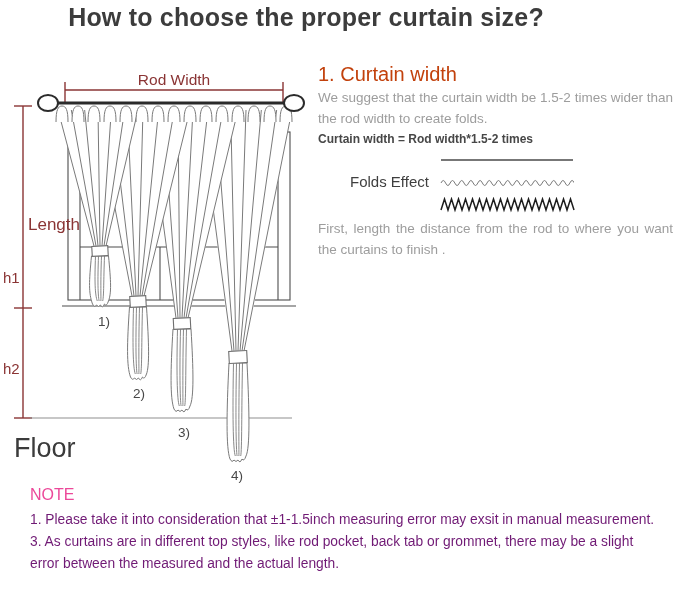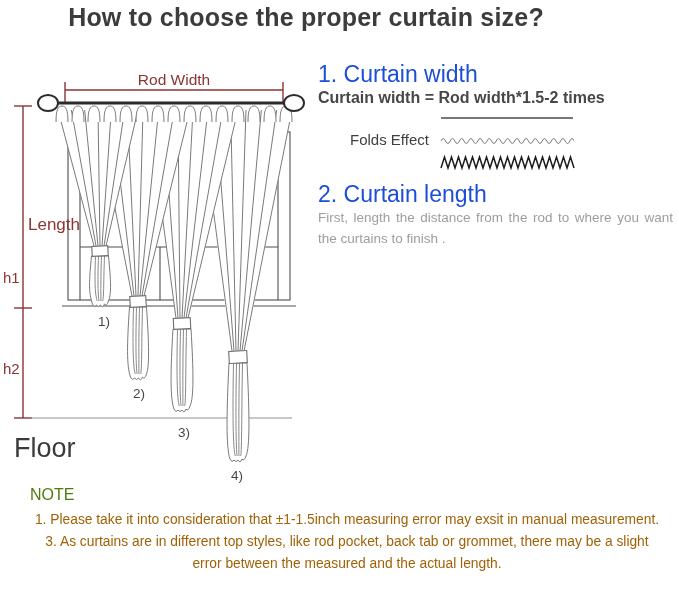--- a/index.html
+++ b/index.html
@@ -13,36 +13,36 @@
   .title {
     position:absolute; left:0; top:3px; width:612px;
     text-align:center;
     font-size:25px; font-weight:700; color:#3c3c3c; letter-spacing:0.2px;
   }
   
   .diagram { position:absolute; left:0; top:60px; width:312px; height:440px; }
   .diagram svg { display:block; }
   
   .right-col { position:absolute; left:318px; top:64px; width:355px; }
-  .sec-heading { font-size:23px; font-weight:400; color:#1d4ed8; line-height:20px; margin-bottom:3px; }
+  .sec-heading { font-size:20px; font-weight:400; color:#c2410c; line-height:20px; margin-bottom:3px; }
   .body-p { font-size:13.5px; color:#9d9d9d; line-height:21px; text-align:justify; }
-  .formula { font-size:16px; font-weight:700; color:#474747; line-height:21px; }
+  .formula { font-size:12px; font-weight:700; color:#474747; line-height:21px; }
   .bold-part { font-weight:700; color:#4a4a4a; }
   .sec2-heading { margin-top:8px; }
   .p-gap { margin-top:8px; }
   
   .folds { position:relative; height:66px; margin-top:2px; }
   .folds-label { position:absolute; left:32px; top:21px; font-size:15px; color:#3f3f3f; }
   .fold-row { position:absolute; left:122px; width:233px; height:15px; }
   .fold-row .line-svg { position:absolute; left:0; top:0; }
   .fr0 { top:1px; } .fr1 { top:23px; } .fr2 { top:45px; }
   
   .note { position:absolute; left:30px; top:485px; width:634px; }
-  .note-heading { font-size:16px; font-weight:400; color:#4d7c0f; line-height:20px; margin-bottom:4px; }
-  .note-item { font-size:13.8px; color:#a16207; line-height:22px;text-align:center; }
+  .note-heading { font-size:16px; font-weight:400; color:#ec4899; line-height:20px; margin-bottom:4px; }
+  .note-item { font-size:13.8px; color:#701a75; line-height:22px; }
 </style>
 </head>
 <body>
 
 <div class="title">How to choose the proper curtain size?</div>
 
 <div class="diagram">
   <svg id="diagram-svg" width="312" height="440" viewBox="0 0 312 440">
 
     <g stroke="#8a3434" stroke-width="1.4">
@@ -154,20 +154,21 @@
     <text x="14" y="397" font-size="27" fill="#3b3b3b">Floor</text>
     <text x="104" y="266" text-anchor="middle" font-size="13.5" fill="#474747">1)</text>
     <text x="139" y="338" text-anchor="middle" font-size="13.5" fill="#474747">2)</text>
     <text x="184" y="377" text-anchor="middle" font-size="13.5" fill="#474747">3)</text>
     <text x="237" y="420" text-anchor="middle" font-size="13.5" fill="#474747">4)</text>
   </svg>
 </div>
 
 <div class="right-col">
   <div class="sec-heading">1. Curtain width</div>
+  <p class="body-p">We suggest that the curtain width be 1.5-2 times wider than the rod width to create folds.</p>
   <p class="formula">Curtain width = Rod width*1.5-2 times</p>
 
   <div class="folds">
     <span class="folds-label">Folds Effect</span>
     <div class="fold-row fr0">
       <svg class="line-svg" width="134" height="15">
         <line x1="1" y1="7" x2="133" y2="7" stroke="#4a4a4a" stroke-width="1.4"></line>
       </svg>
 
     </div>
@@ -178,21 +179,20 @@
 
     </div>
     <div class="fold-row fr2">
       <svg class="line-svg" width="138" height="16">
         <path id="zigzag-path" fill="none" stroke="#1d1d1d" stroke-width="1.5" d="M1,13 L4.5,2 L8,13 L11.5,2 L15,13 L18.5,2 L22,13 L25.5,2 L29,13 L32.5,2 L36,13 L39.5,2 L43,13 L46.5,2 L50,13 L53.5,2 L57,13 L60.5,2 L64,13 L67.5,2 L71,13 L74.5,2 L78,13 L81.5,2 L85,13 L88.5,2 L92,13 L95.5,2 L99,13 L102.5,2 L106,13 L109.5,2 L113,13 L116.5,2 L120,13 L123.5,2 L127,13 L130.5,2 L134,13"></path>
       </svg>
 
     </div>
   </div>
 
-  <div class="sec-heading sec2-heading">2. Curtain length</div>
   <p class="body-p">First, length the distance from the rod to where you want the curtains to finish .</p>
 </div>
 
 <div class="note">
   <div class="note-heading">NOTE</div>
   <div class="note-item">1. Please take it into consideration that ±1-1.5inch measuring error may exsit in manual measurement.</div>
   <div class="note-item">3. As curtains are in different top styles, like rod pocket, back tab or grommet, there may be a slight error between the measured and the actual length.</div>
 </div>
 
 </body></html>

